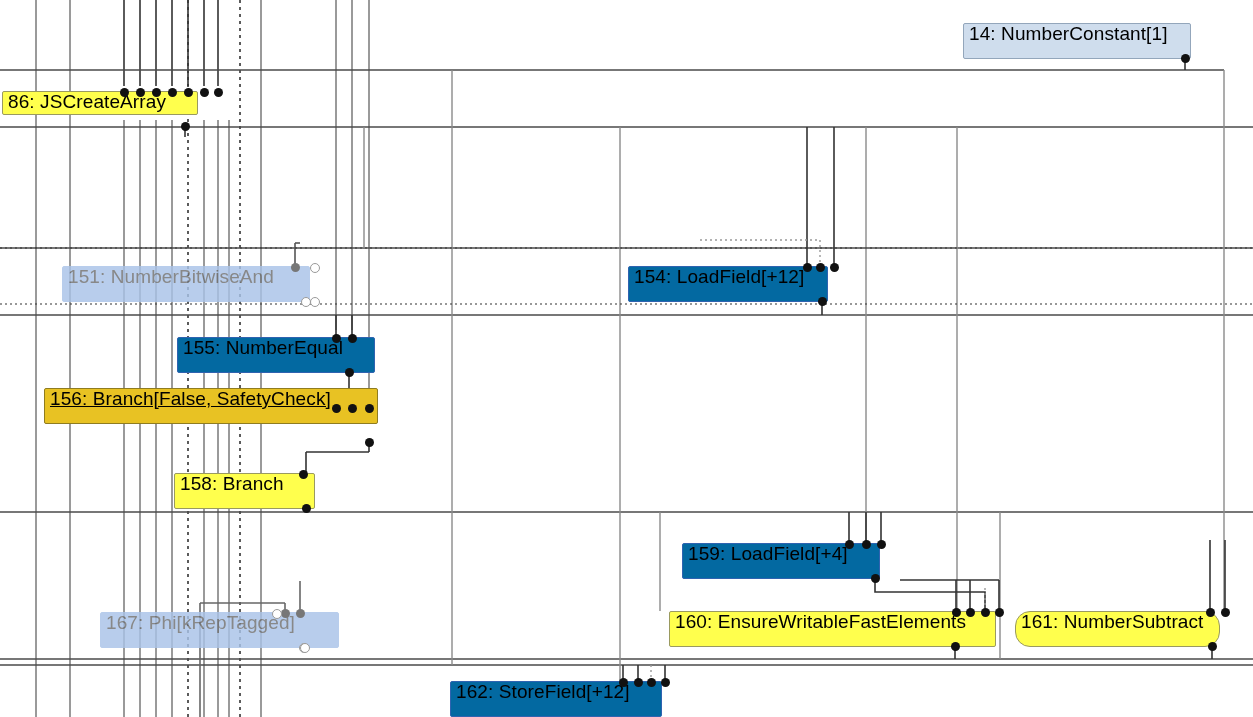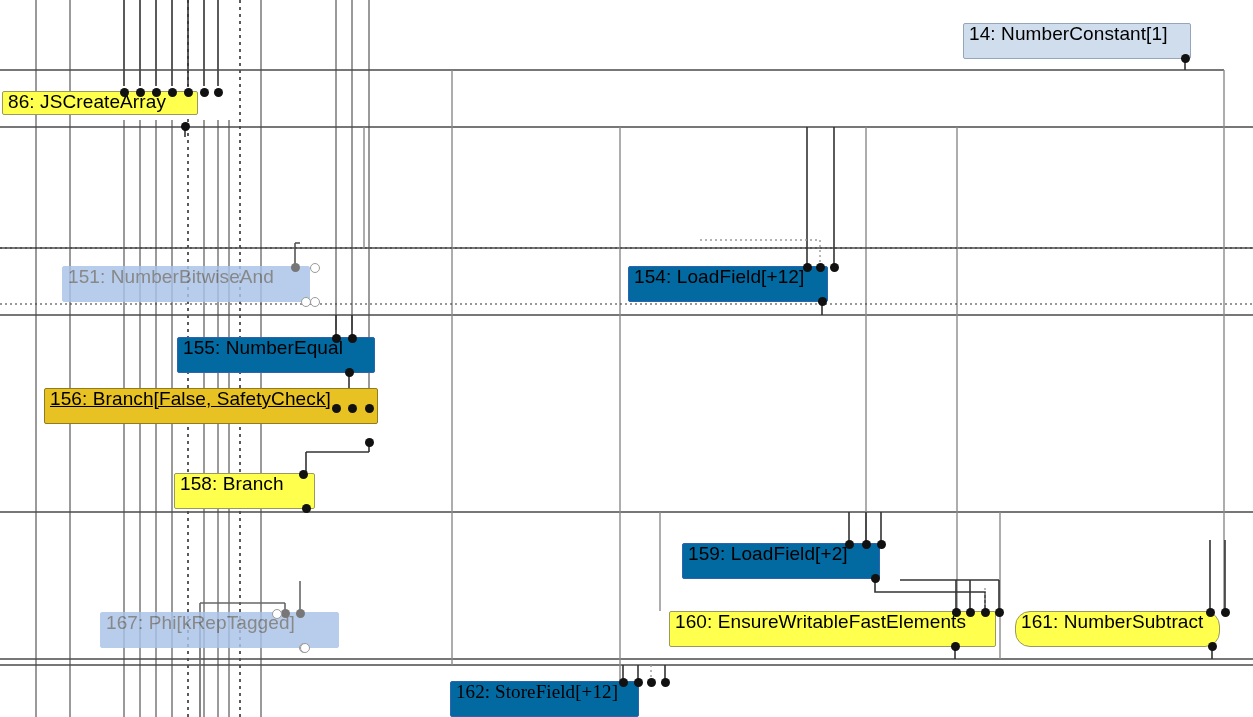--- a/index.html
+++ b/index.html
@@ -187,29 +187,29 @@
       <div class="node blue" style="left: 157px; top: 337px; width: 198px; height: 36px; margin-left: 20px;">
         <span>155: NumberEqual</span>
       </div>
       <div class="node gold" style="left: 44px; top: 388px; width: 334px; height: 36px; text-decoration: underline;">
         <span>156: Branch[False, SafetyCheck]</span>
       </div>
       <div class="node yellow" style="left: 174px; top: 473px; width: 141px; height: 36px;">
         <span>158: Branch</span>
       </div>
       <div class="node blue" style="left: 682px; top: 543px; width: 198px; height: 36px;">
-        <span>159: LoadField[+2]</span>
+        <span>159: LoadField[+4]</span>
       </div>
       <div class="node yellow" style="left: 669px; top: 611px; width: 327px; height: 36px;">
         <span>160: EnsureWritableFastElements</span>
       </div>
       <div class="node yellow" style="left: 1015px; top: 611px; width: 205px; height: 36px; border-radius: 15px;">
         <span>161: NumberSubtract</span>
       </div>
-      <div class="node blue" style="left: 450px; top: 681px; width: 189px; height: 36px; font-family: Liberation Serif, serif;">
+      <div class="node blue" style="left: 450px; top: 681px; width: 212px; height: 36px;">
         <span>162: StoreField[+12]</span>
       </div>
       <div class="node faded" style="left: 70px; top: 612px; width: 239px; height: 36px; margin-left: 30px;">
         <span>167: Phi[kRepTagged]</span>
       </div>
     </div>
   <div id="ports">
       <div class="port" style="left: 119.5px; top: 87.5px;"></div>
       <div class="port" style="left: 135.5px; top: 87.5px;"></div>
       <div class="port" style="left: 151.5px; top: 87.5px;"></div>

